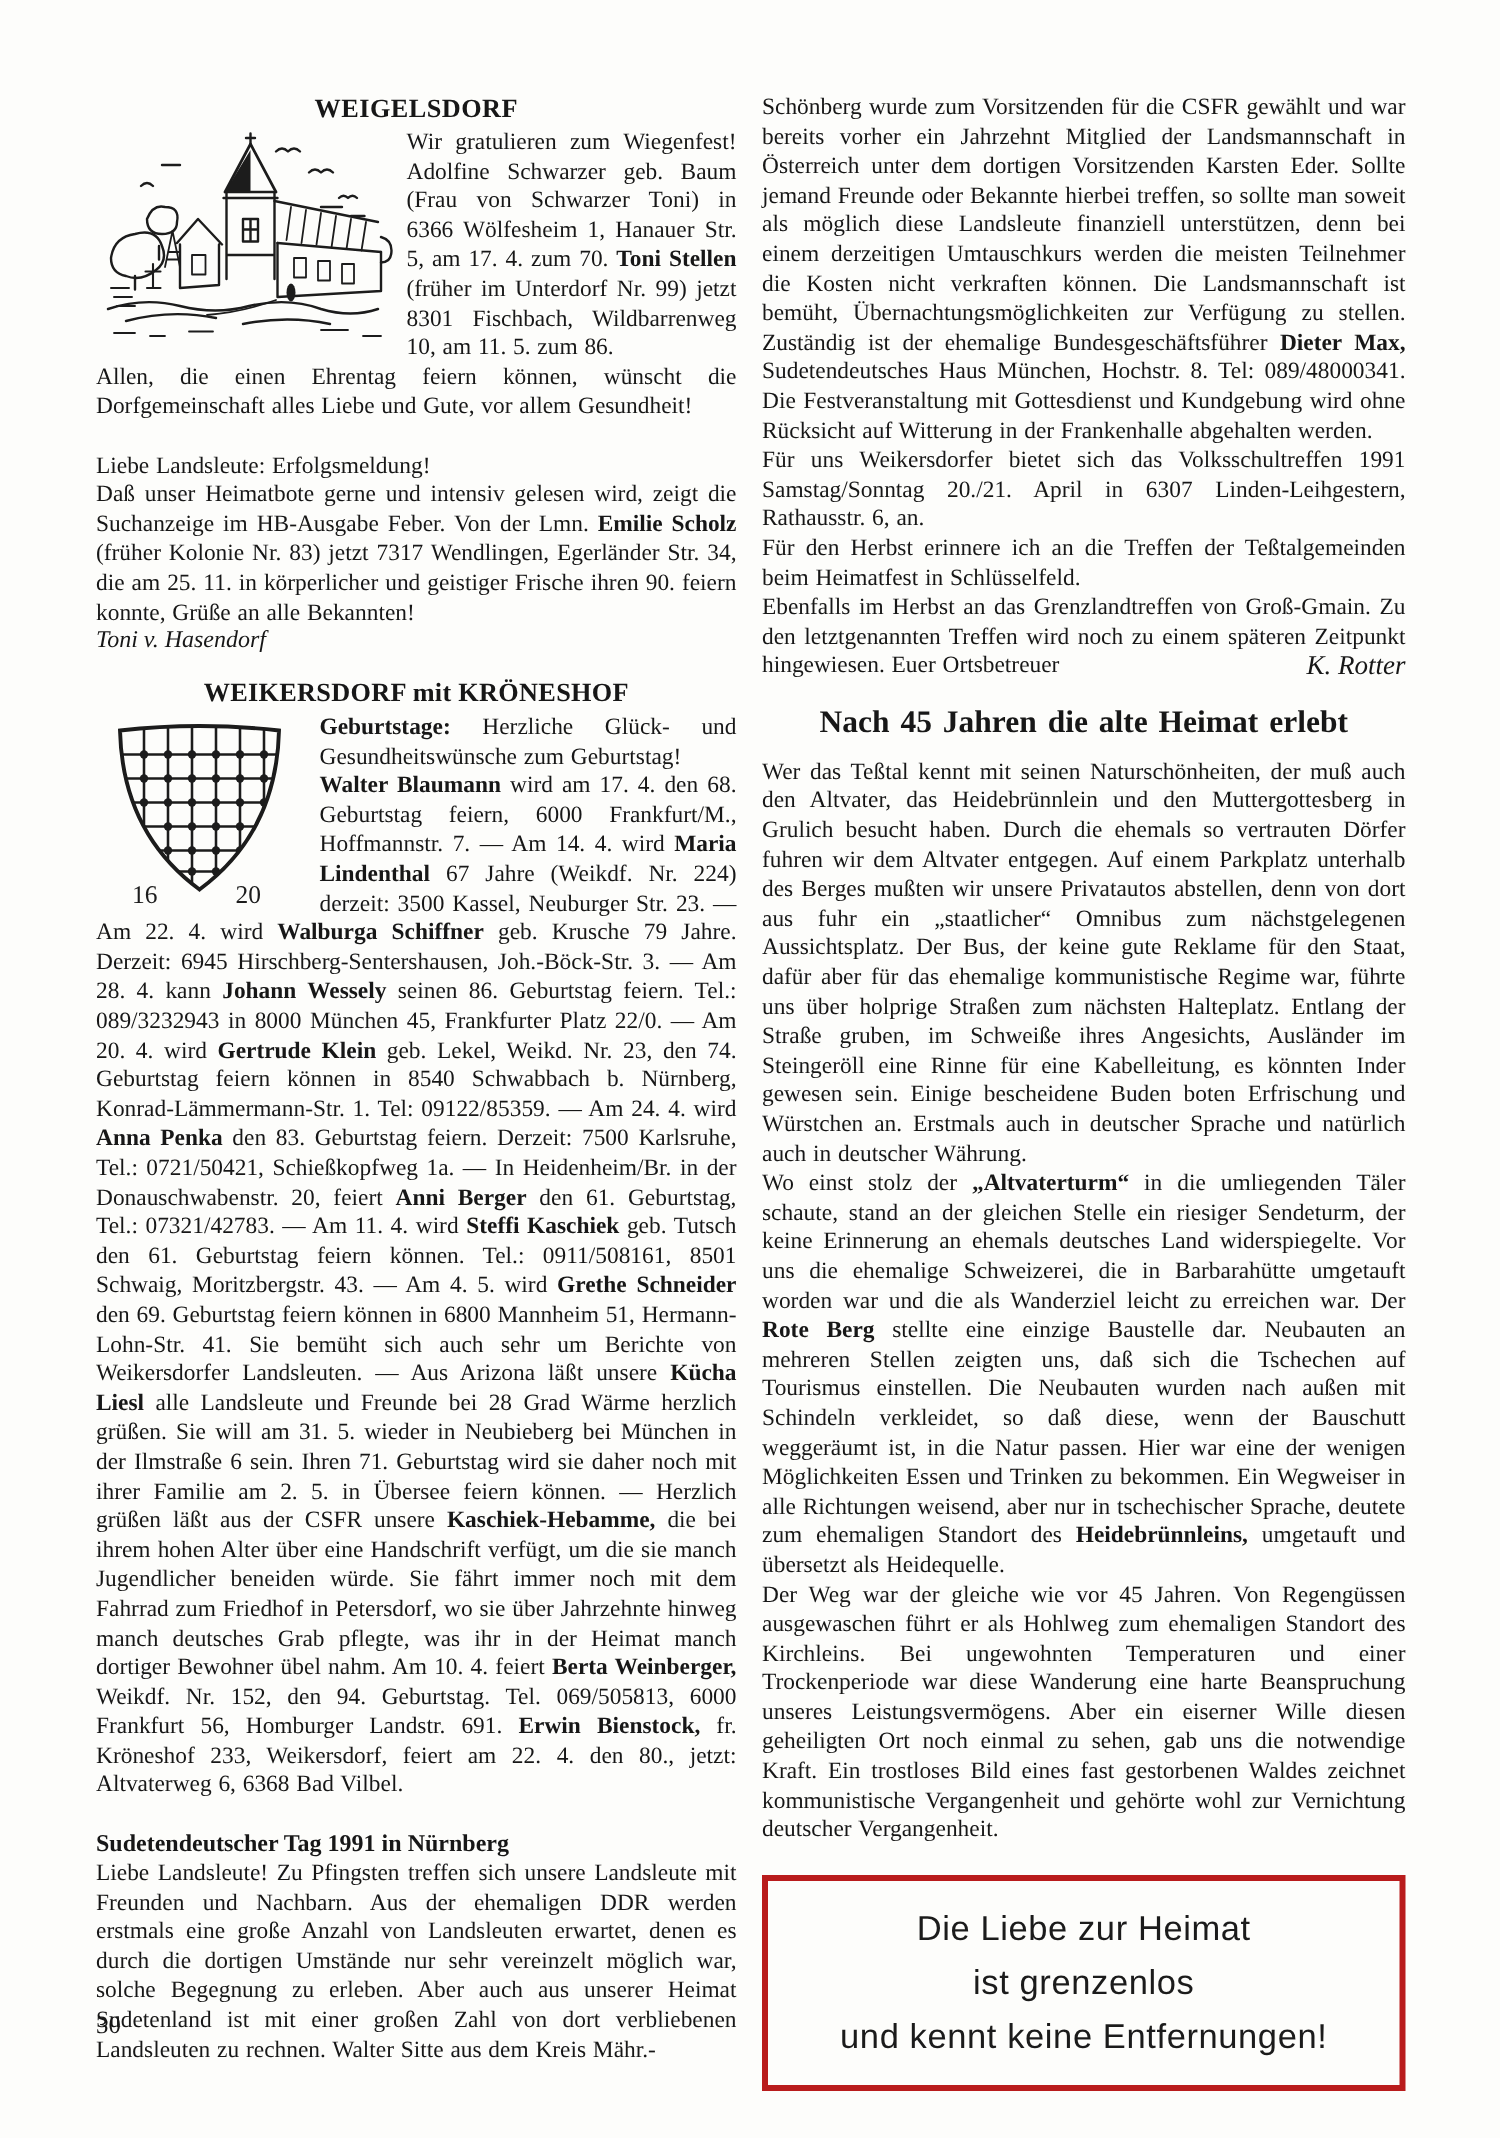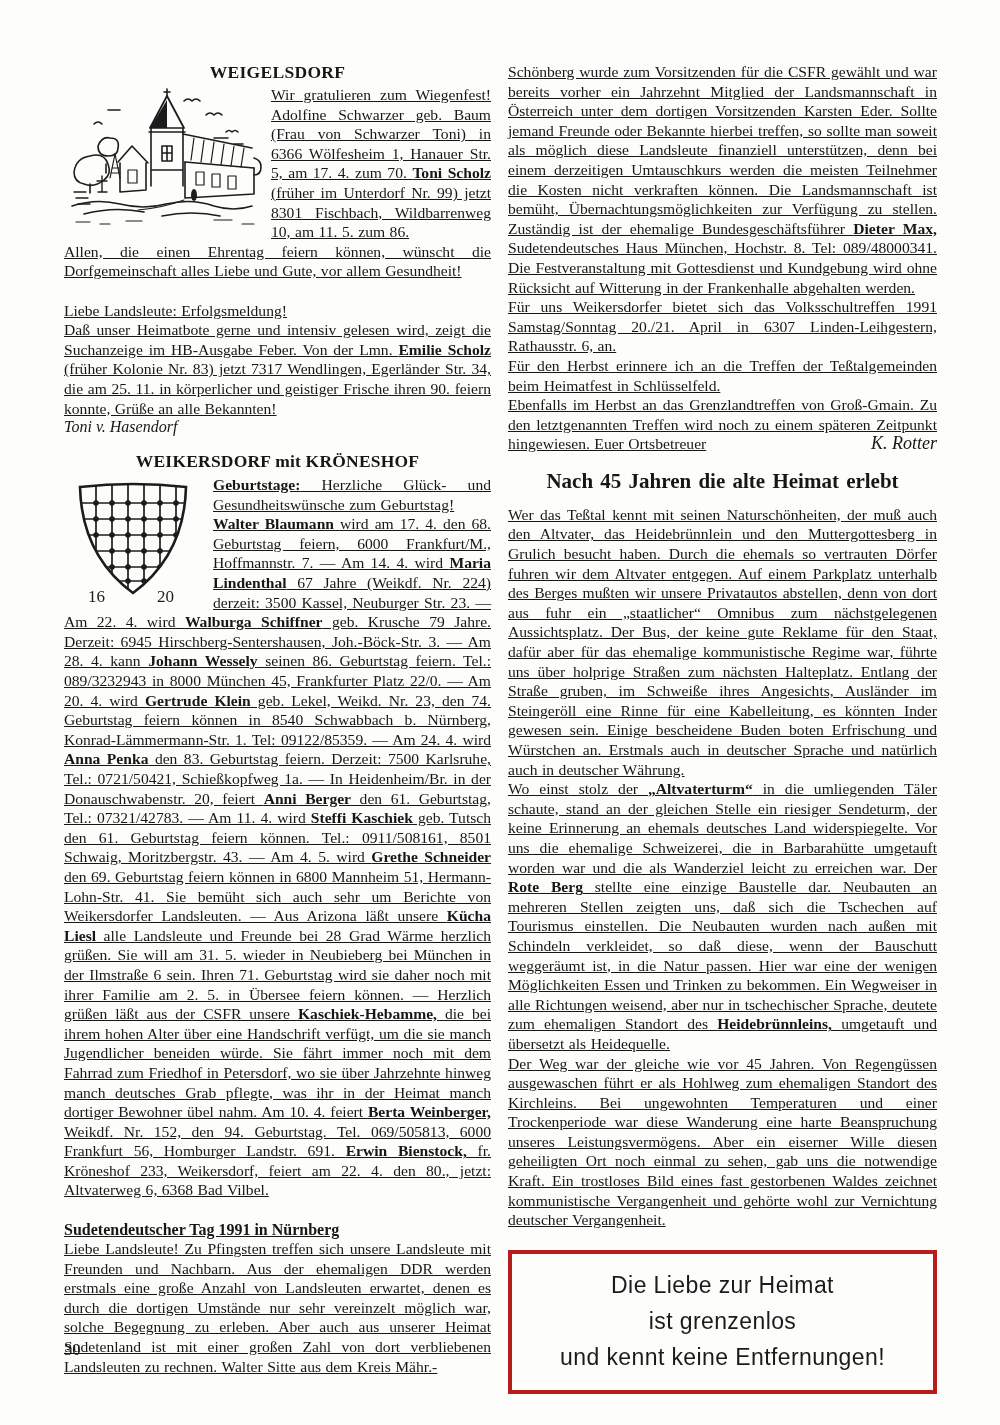--- a/index.html
+++ b/index.html
@@ -9,21 +9,21 @@
     font-family:"Liberation Serif", serif;
   }
   .page{position:absolute;inset:0;}
   .col{position:absolute;top:62px;}
   .col-left{left:64px;width:427px;}
   .col-right{left:508px;width:429px;}
   .body-text{
     font-size:15.6px;line-height:19.6px;text-align:justify;
     hyphens:auto;-webkit-hyphens:auto;word-spacing:0.04em;
   }
-  p{margin:0;text-decoration:underline;}
+  p{margin:0;}
   b{font-weight:bold;}
   .head-village{font-size:17.5px;font-weight:bold;text-align:center;margin:0 0 2px 0;letter-spacing:0.3px;}
   .head-village-2{font-size:17.5px;font-weight:bold;text-align:center;margin:15px 0 3px 0;letter-spacing:0.2px;}
   .head-sub{font-size:16px;font-weight:bold;margin:21px 0 0 0;}
   .head-article{font-size:21px;font-weight:bold;text-align:center;margin:15px 0 11px 0;word-spacing:2px;}
   .gap-top{margin-top:19.6px;}
   .sig-right{text-align:left;font-style:italic;font-size:16px;}
   .sig-overlap{text-align:right;font-style:italic;font-size:18px;margin-top:-19.6px;line-height:19.6px;}
   .fig-church{float:left;width:198px;height:144px;margin:3px 9px 2px 0;}
   .fig-shield{float:left;width:138px;height:128px;margin:4px 11px 2px 0;}
@@ -85,21 +85,21 @@
           <ellipse cx="130" cy="107" rx="3" ry="6" fill="#1c1c1c" stroke="none"></ellipse>
 
           <path d="M8 118 q24 -8 48 -2 q24 6 46 0 q26 -6 48 2 q20 6 38 0"></path>
           <path d="M20 126 q30 -8 60 -2 M98 128 q30 -6 58 0"></path>
           <path d="M12 134 h14 M36 136 h10 M62 133 h16 M150 132 h18 M178 136 h12" stroke-width="1.2"></path>
           <path d="M120 112 q-22 8 -46 10" stroke-width="1.2"></path>
         </g>
       </svg>
     </div>
 
-    <p class="body-text"><span>Wir gratulieren zum Wiegenfest! Adolfine Schwarzer geb. Baum (Frau von Schwarzer Toni) in 6366 Wölfesheim 1, Hanauer Str. 5, am 17. 4. zum 70. </span><b>Toni Scholz</b><span> (früher im Unterdorf Nr. 99) jetzt 8301 Fischbach, Wildbarrenweg 10, am 11. 5. zum 86.</span></p>
+    <p class="body-text"><span>Wir gratulieren zum Wiegenfest! Adolfine Schwarzer geb. Baum (Frau von Schwarzer Toni) in 6366 Wölfesheim 1, Hanauer Str. 5, am 17. 4. zum 70. </span><b>Toni Stellen</b><span> (früher im Unterdorf Nr. 99) jetzt 8301 Fischbach, Wildbarrenweg 10, am 11. 5. zum 86.</span></p>
 
     <p class="body-text clear">Allen, die einen Ehrentag feiern können, wünscht die Dorfgemeinschaft alles Liebe und Gute, vor allem Gesundheit!</p>
 
     <p class="body-text gap-top">Liebe Landsleute: Erfolgsmeldung!</p>
 
     <p class="body-text"><span>Daß unser Heimatbote gerne und intensiv gelesen wird, zeigt die Suchanzeige im HB-Ausgabe Feber. Von der Lmn. </span><b>Emilie Scholz</b><span> (früher Kolonie Nr. 83) jetzt 7317 Wendlingen, Egerländer Str. 34, die am 25. 11. in körperlicher und geistiger Frische ihren 90. feiern konnte, Grüße an alle Bekannten!</span></p>
 
     <div class="sig-right">Toni v. Hasendorf</div>
 
     <div class="head-village-2">WEIKERSDORF mit KRÖNESHOF</div>

